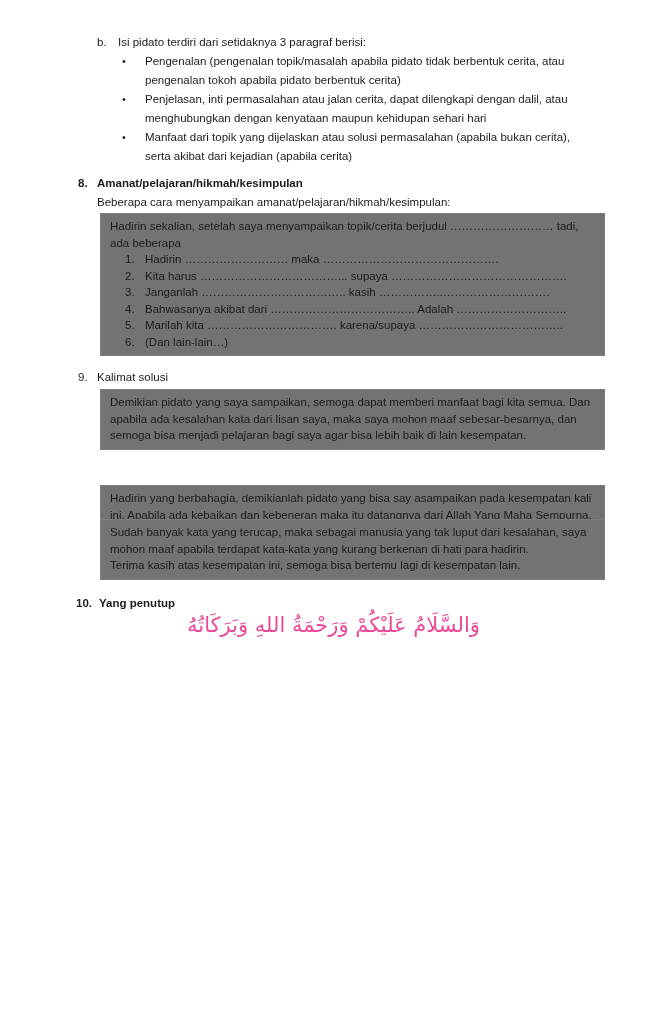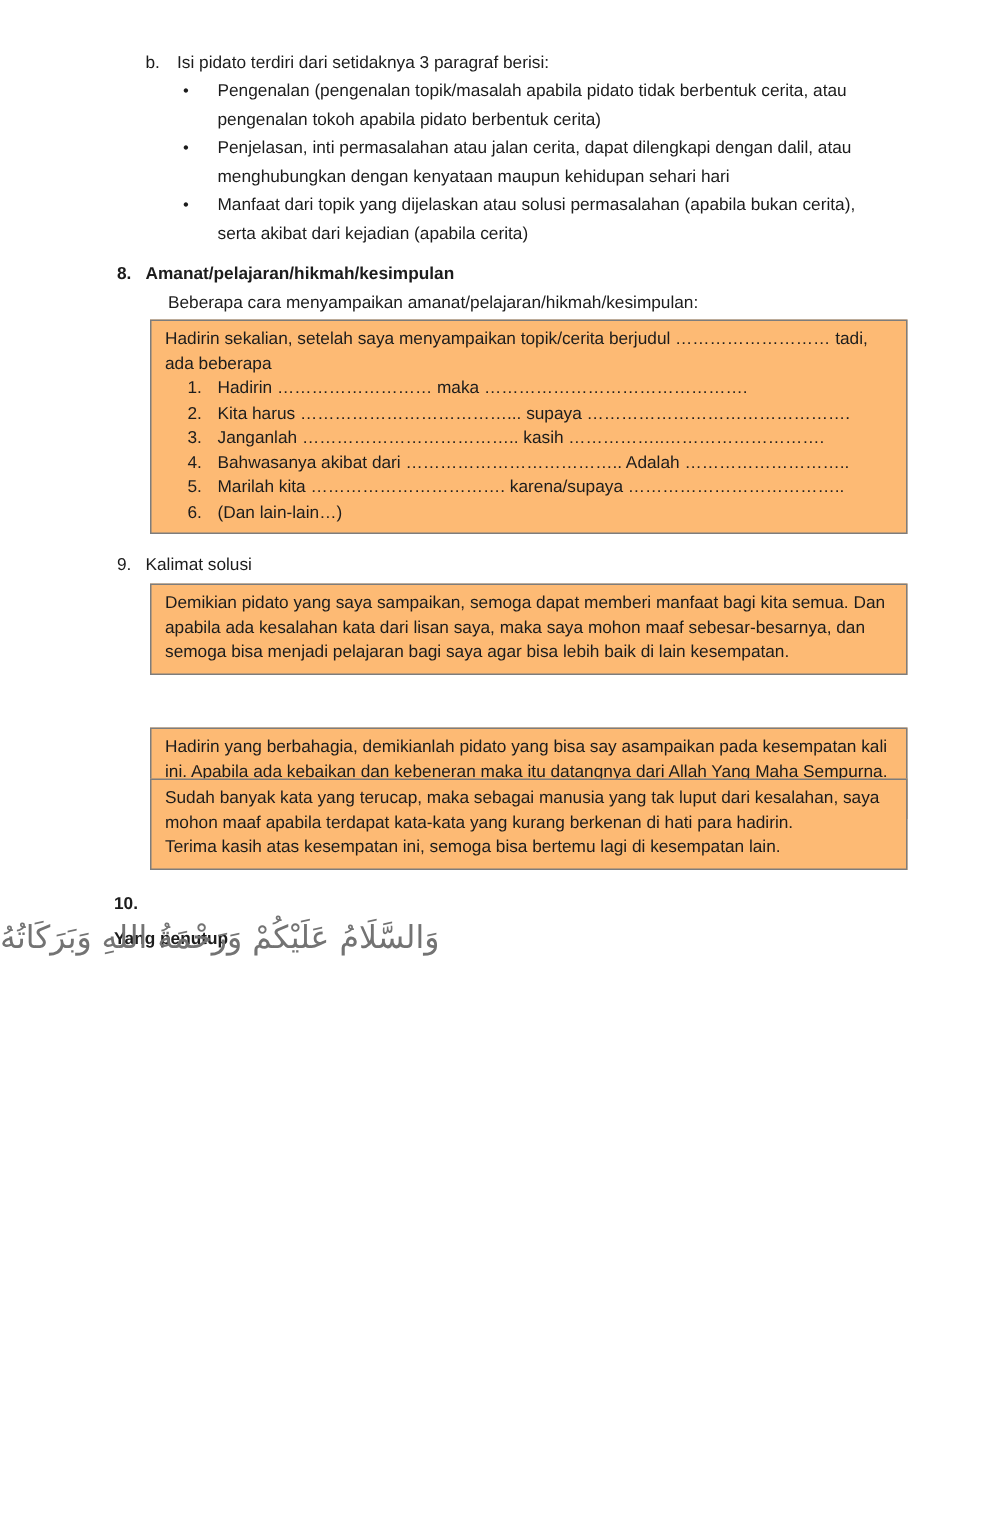--- a/index.html
+++ b/index.html
@@ -20,31 +20,31 @@
   .lh19{line-height:19px;}
   .bold{font-weight:bold;}
   .bullet-item{display:flex;line-height:19px;}
   .bullet-glyph{flex:0 0 23px;font-size:11px;}
   .tbox{
     box-sizing:border-box;
     width:505px;
     border:1px solid #7d7d7d;
     padding:4px 9px 5px 9px;
     line-height:16.5px;
-    background:#fdba74;
+    background:#737373;
   }
   .box-item{display:flex;margin-left:15px;line-height:16.5px;}
   .box-item .num{flex:0 0 20px;}
   .arabic{
     width:667px;
-    text-align:left;
+    text-align:center;
     direction:rtl;
     font-family:"DejaVu Sans",sans-serif;
     font-size:21px;
-    color:#737373;
+    color:#ec4899;
     line-height:34px;
   }
 </style>
 </head>
 <body>
 
 <div class="page">
 
   <div class="abs row lh19" style="top:33px;left:97px;width:500px;">
     <span class="marker">b.</span>
@@ -63,21 +63,21 @@
     <div class="bullet-item">
       <span class="bullet-glyph">•</span>
       <span>Manfaat dari topik yang dijelaskan atau solusi permasalahan (apabila bukan cerita), serta akibat dari kejadian (apabila cerita)</span>
     </div>
   </div>
 
   <div class="abs row lh19 bold" style="top:174px;left:78px;width:520px;">
     <span class="marker-sm">8.</span>
     <span>Amanat/pelajaran/hikmah/kesimpulan</span>
   </div>
-  <div class="abs lh19" style="top:193px;left:112px;width:520px;">Beberapa cara menyampaikan amanat/pelajaran/hikmah/kesimpulan:</div>
+  <div class="abs lh19" style="top:193px;left:97px;width:520px;">Beberapa cara menyampaikan amanat/pelajaran/hikmah/kesimpulan:</div>
 
   <div class="abs tbox" style="top:213px;left:100px;">
     <div>Hadirin sekalian, setelah saya menyampaikan topik/cerita berjudul ……………………… tadi, ada beberapa</div>
     <div class="box-item">
       <span class="num">1.</span>
       <span>Hadirin ……………………… maka ……………………………………….</span>
     </div>
     <div class="box-item">
       <span class="num">2.</span>
       <span>Kita harus ………………………………... supaya ……………………………………….</span>
@@ -111,20 +111,20 @@
 
   <div class="abs tbox" style="top:451px;left:100px;margin-top:34px;">
     <div>Hadirin yang berbahagia, demikianlah pidato yang bisa say asampaikan pada kesempatan kali ini. Apabila ada kebaikan dan kebeneran maka itu datangnya dari Allah Yang Maha Sempurna. Dan apabila ada kekurangan maka itu datang dari diri saya sendiri.</div>
   </div>
 
   <div class="abs tbox" style="top:519px;left:100px;">
     <div>Sudah banyak kata yang terucap, maka sebagai manusia yang tak luput dari kesalahan, saya mohon maaf apabila terdapat kata-kata yang kurang berkenan di hati para hadirin.</div>
     <div>Terima kasih atas kesempatan ini, semoga bisa bertemu lagi di kesempatan lain.</div>
   </div>
 
-  <div class="abs row lh19 bold" style="top:594px;left:76px;width:520px;flex-direction:column;">
+  <div class="abs row lh19 bold" style="top:594px;left:76px;width:520px;">
     <span class="marker-10">10.</span>
     <span>Yang penutup</span>
   </div>
 
   <div class="abs arabic" style="top:608px;left:0;">وَالسَّلَامُ عَلَيْكُمْ وَرَحْمَةُ اللهِ وَبَرَكَاتُهُ</div>
 
 </div>
 
 </body></html>

